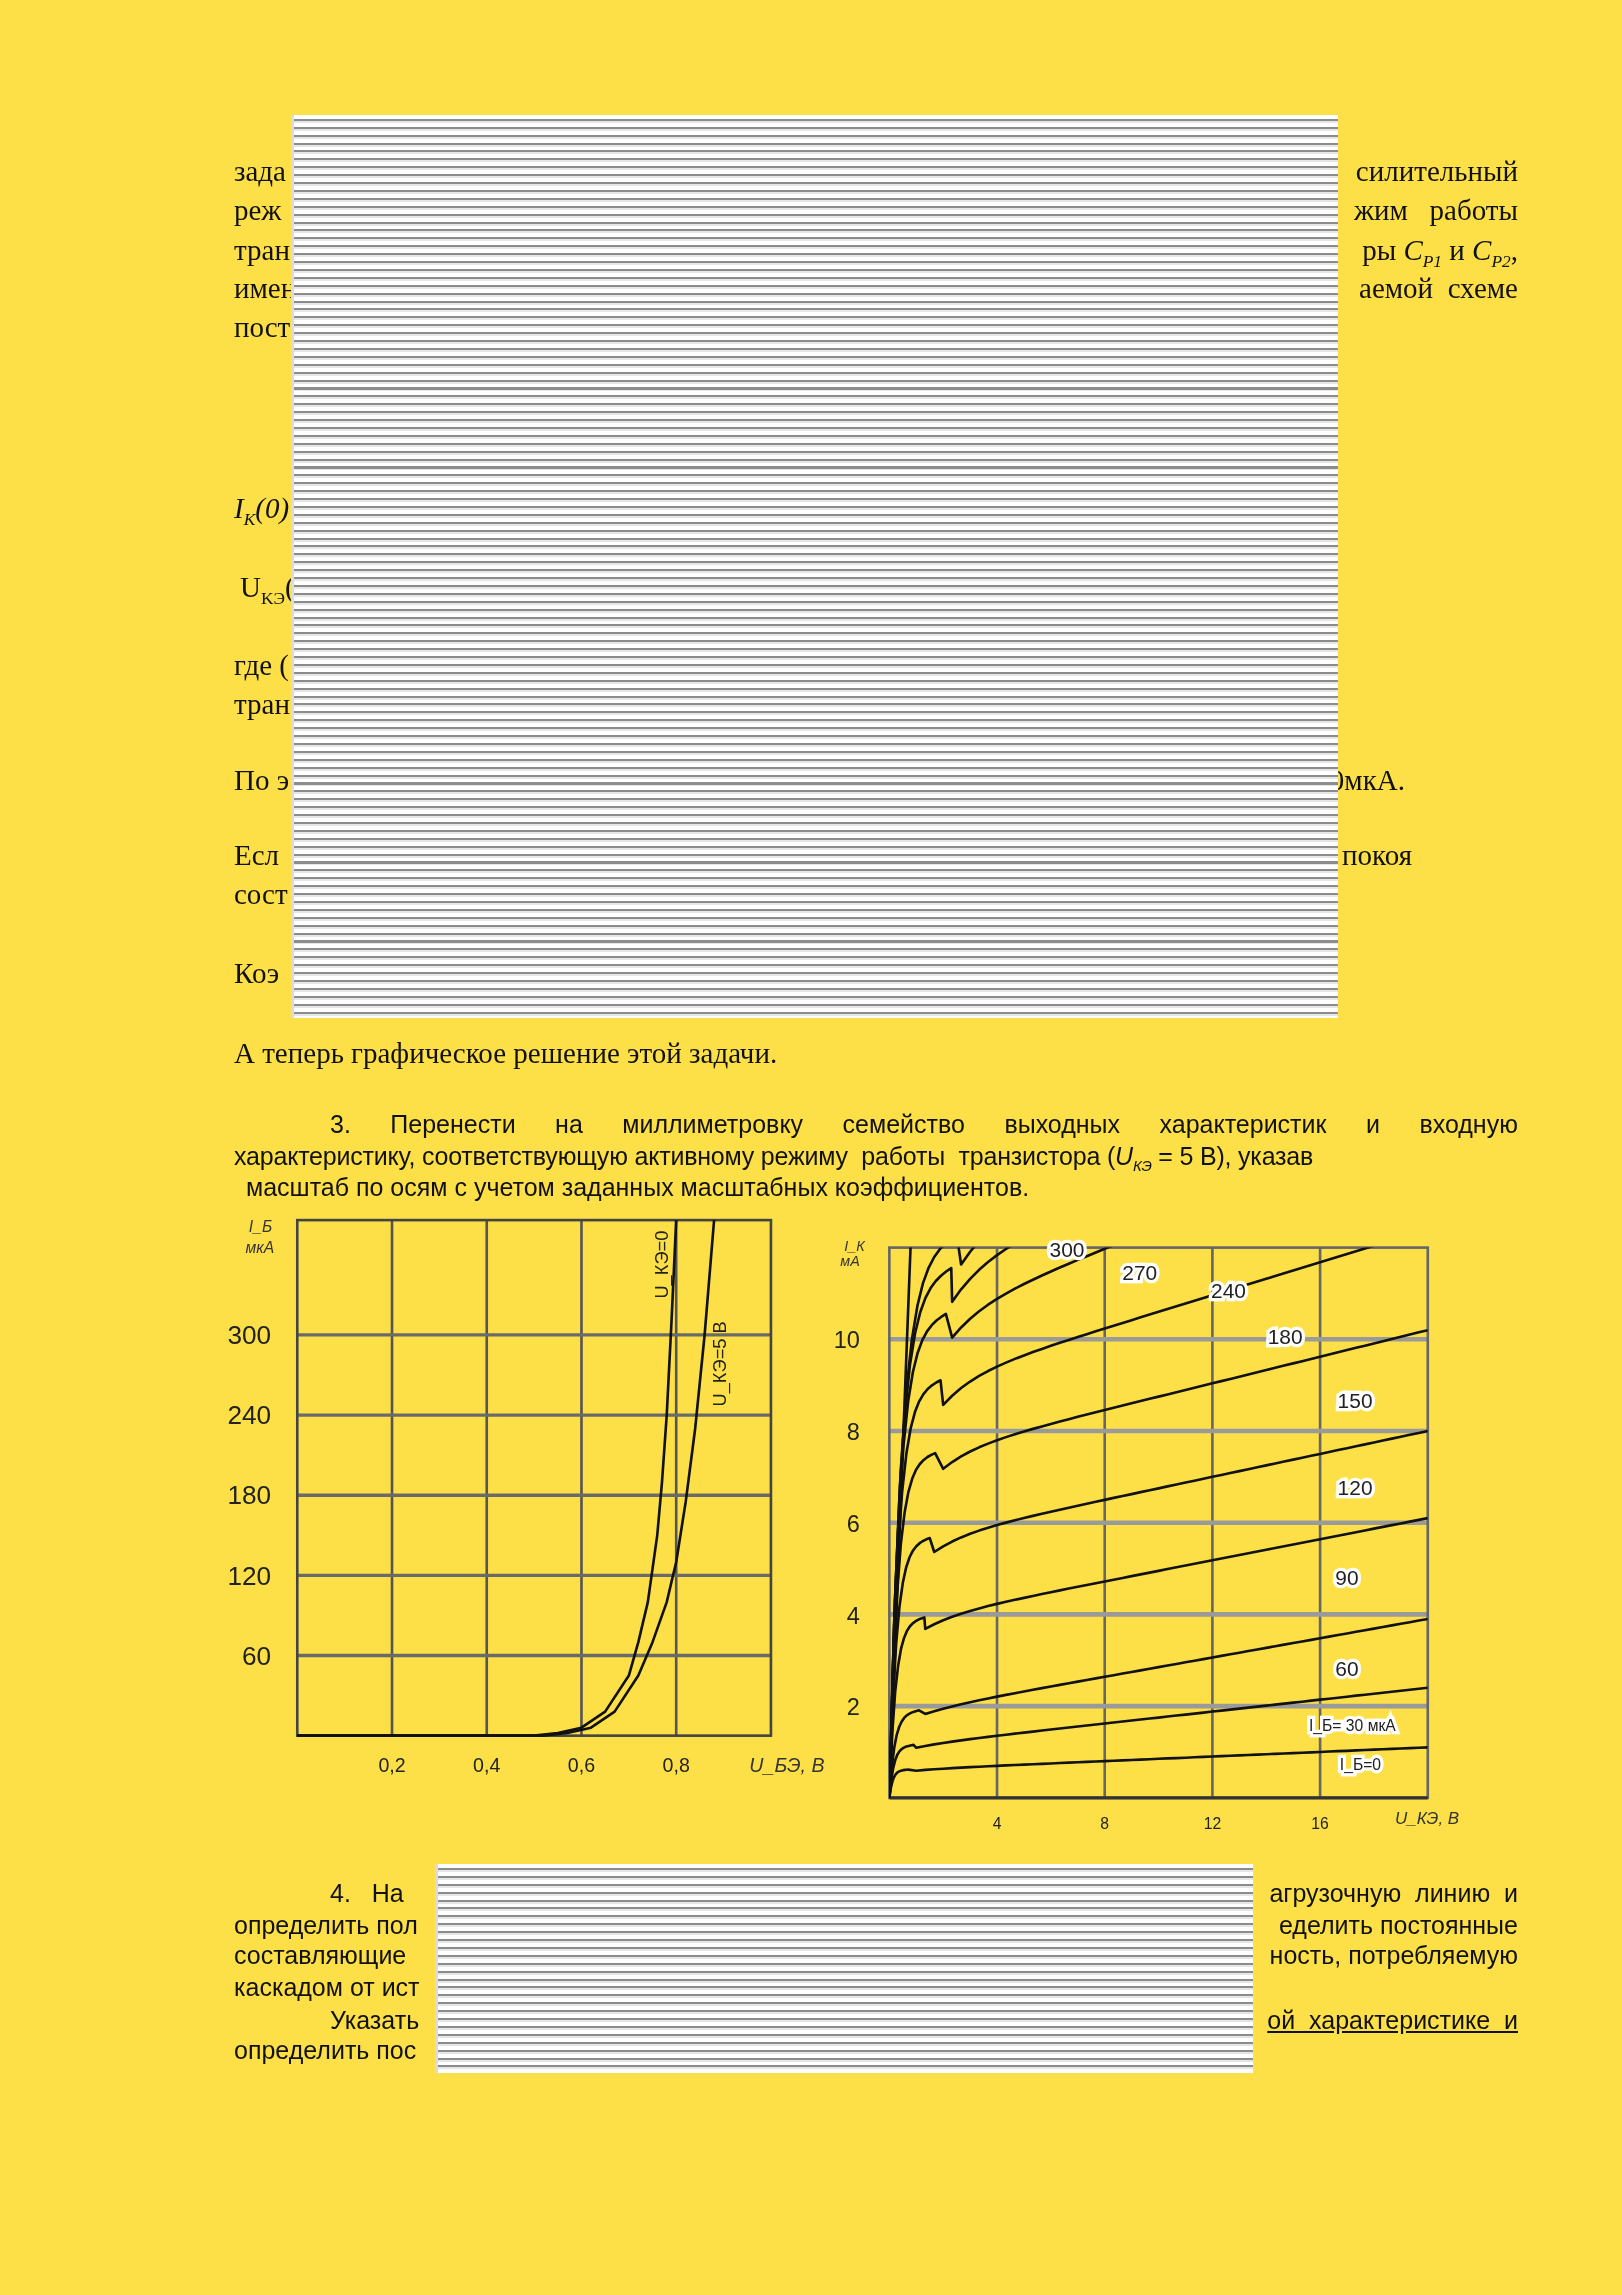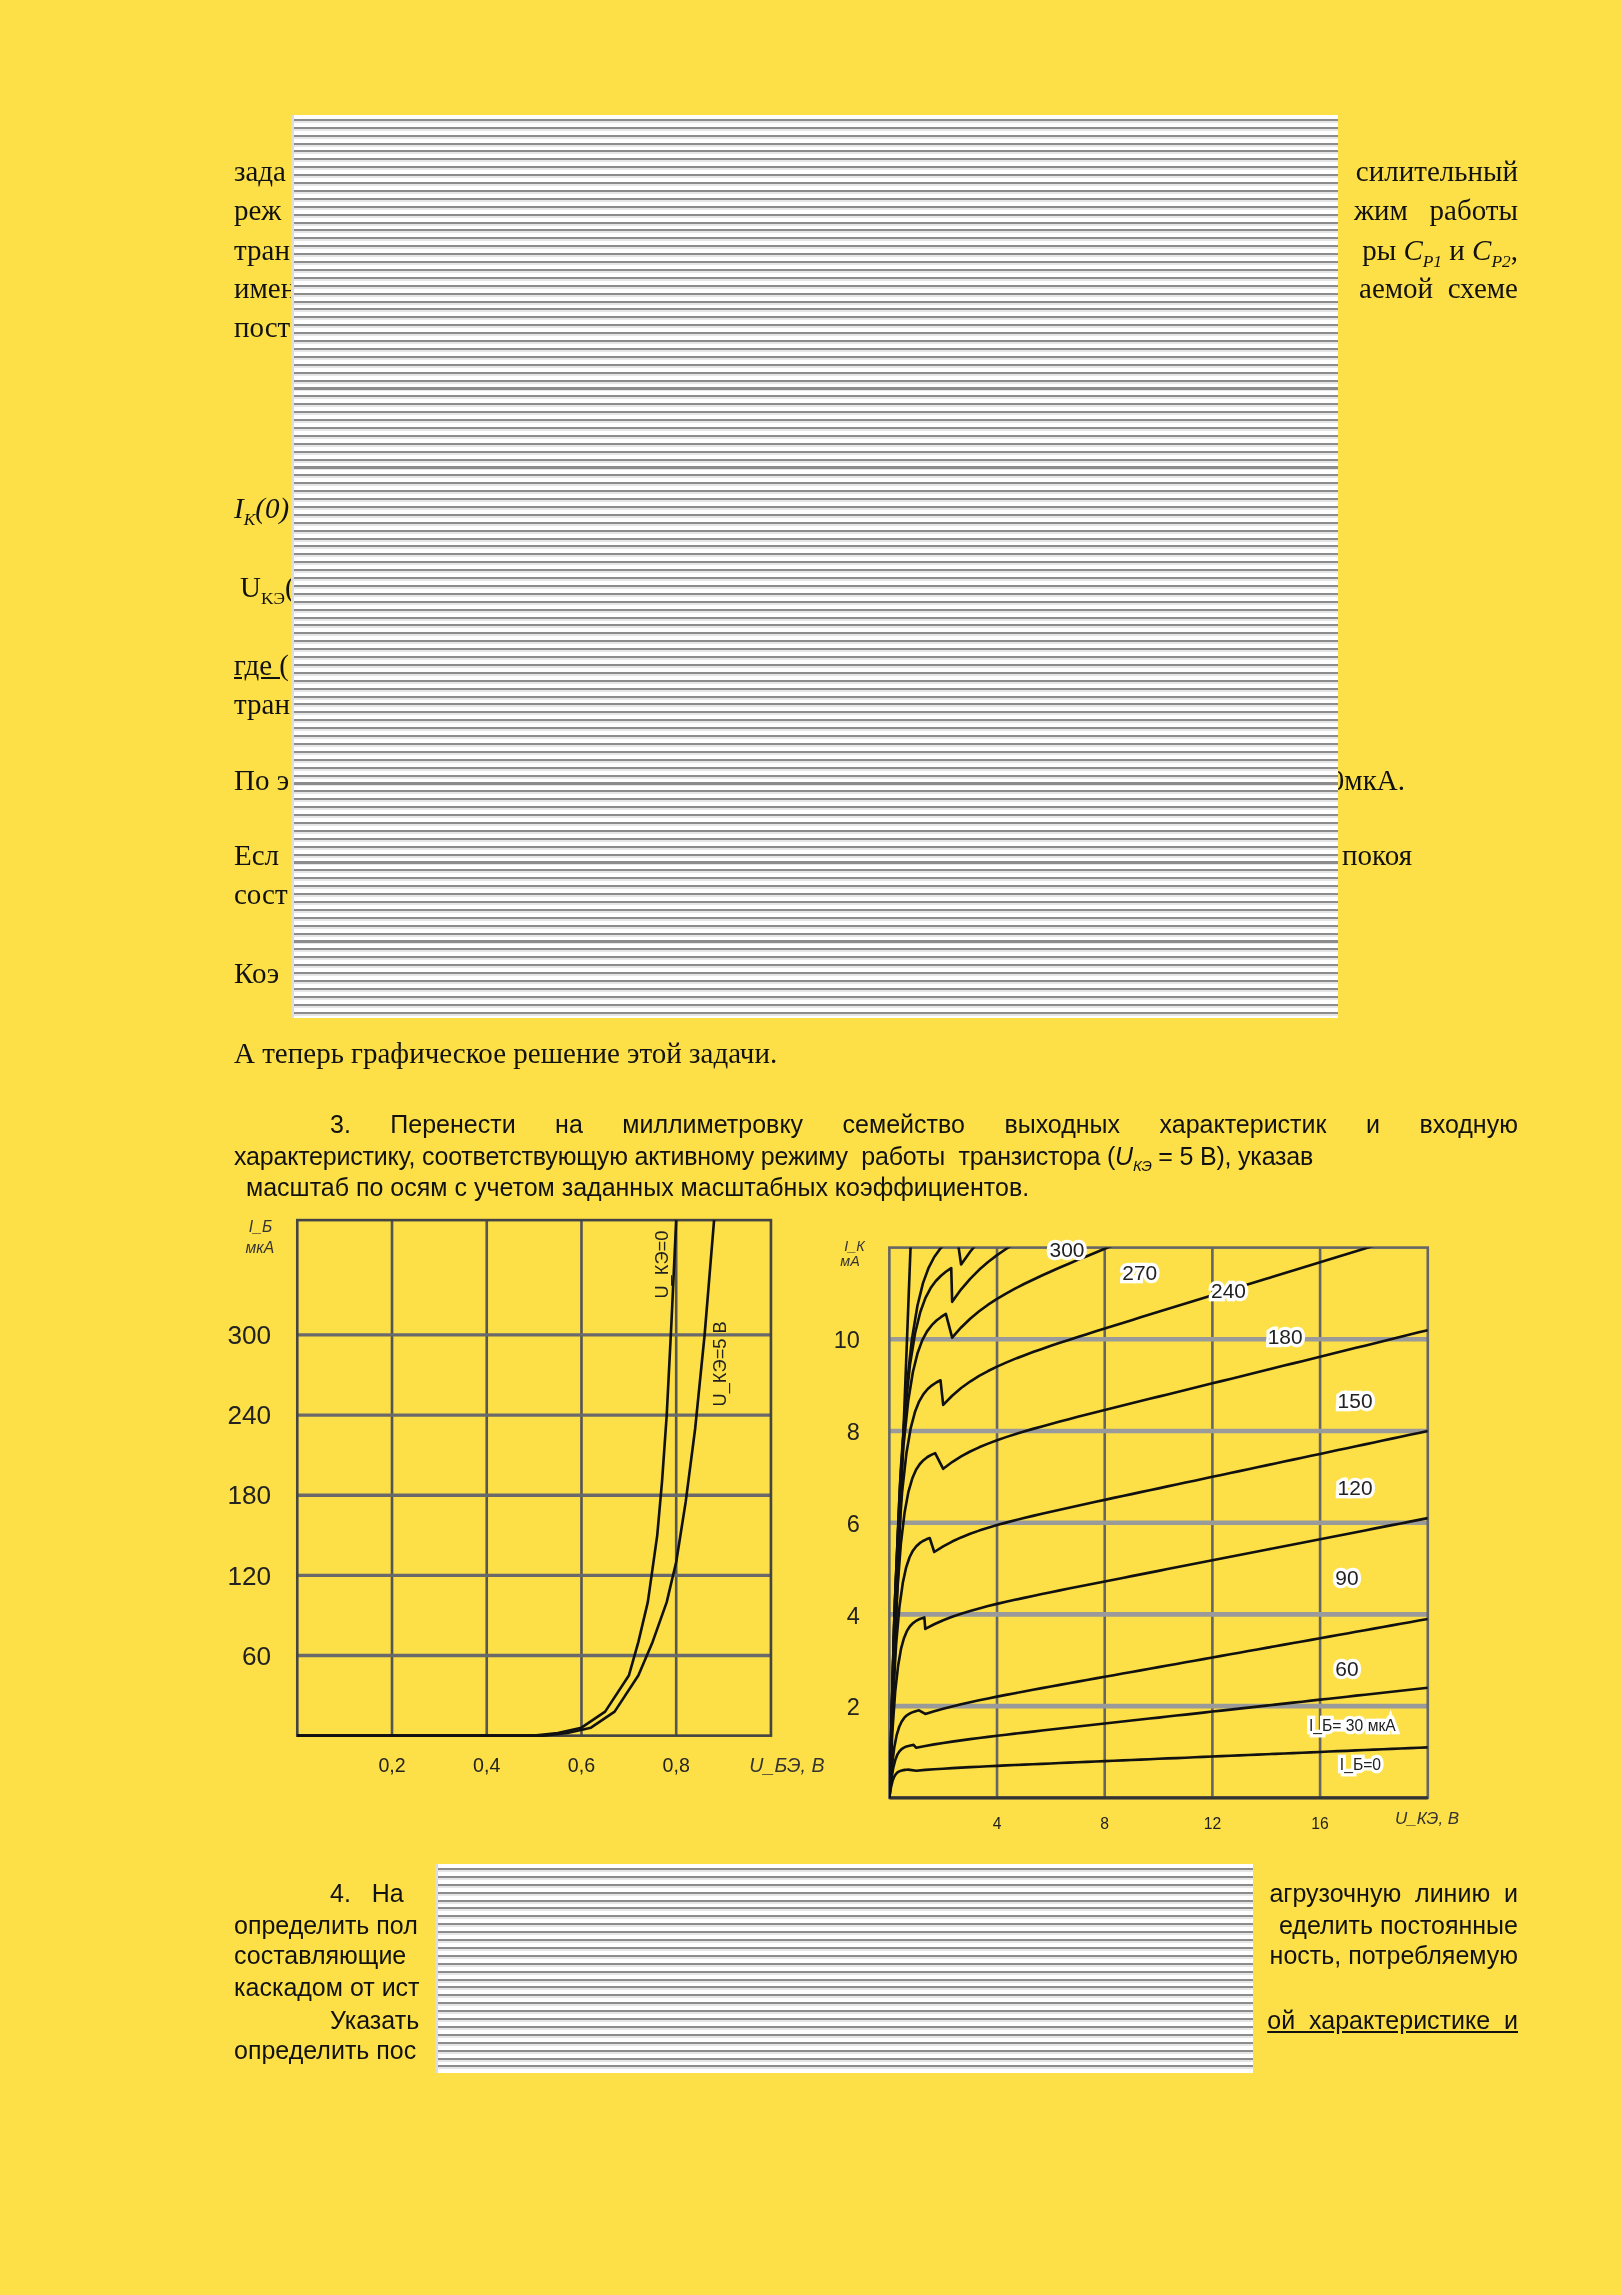--- a/index.html
+++ b/index.html
@@ -55,21 +55,21 @@
     <span>пост</span>
   </div>
 
   <div class="serif line" style="left:234px; top:494px; font-style:italic;">
     <span>I</span><sub>K</sub><span>(0)</span>
   </div>
   <div class="serif line" style="left:240px; top:573px; ">
     <span>U</span><sub>KЭ</sub><span>(</span>
   </div>
 
-  <div class="serif line" style="left:234px; top:651px;text-decoration:underline;">
+  <div class="serif line" style="left:234px; top:651px;">
     <span>где (</span>
   </div>
   <div class="serif line" style="left:234px; top:690px;">
     <span>тран</span>
   </div>
   <div class="serif line justify" style="left:234px; top:766px; width:1171px;">
     <span>По э</span>
     <span>0мкА.</span>
   </div>
   <div class="serif line justify" style="left:234px; top:841px; width:1178px;">

